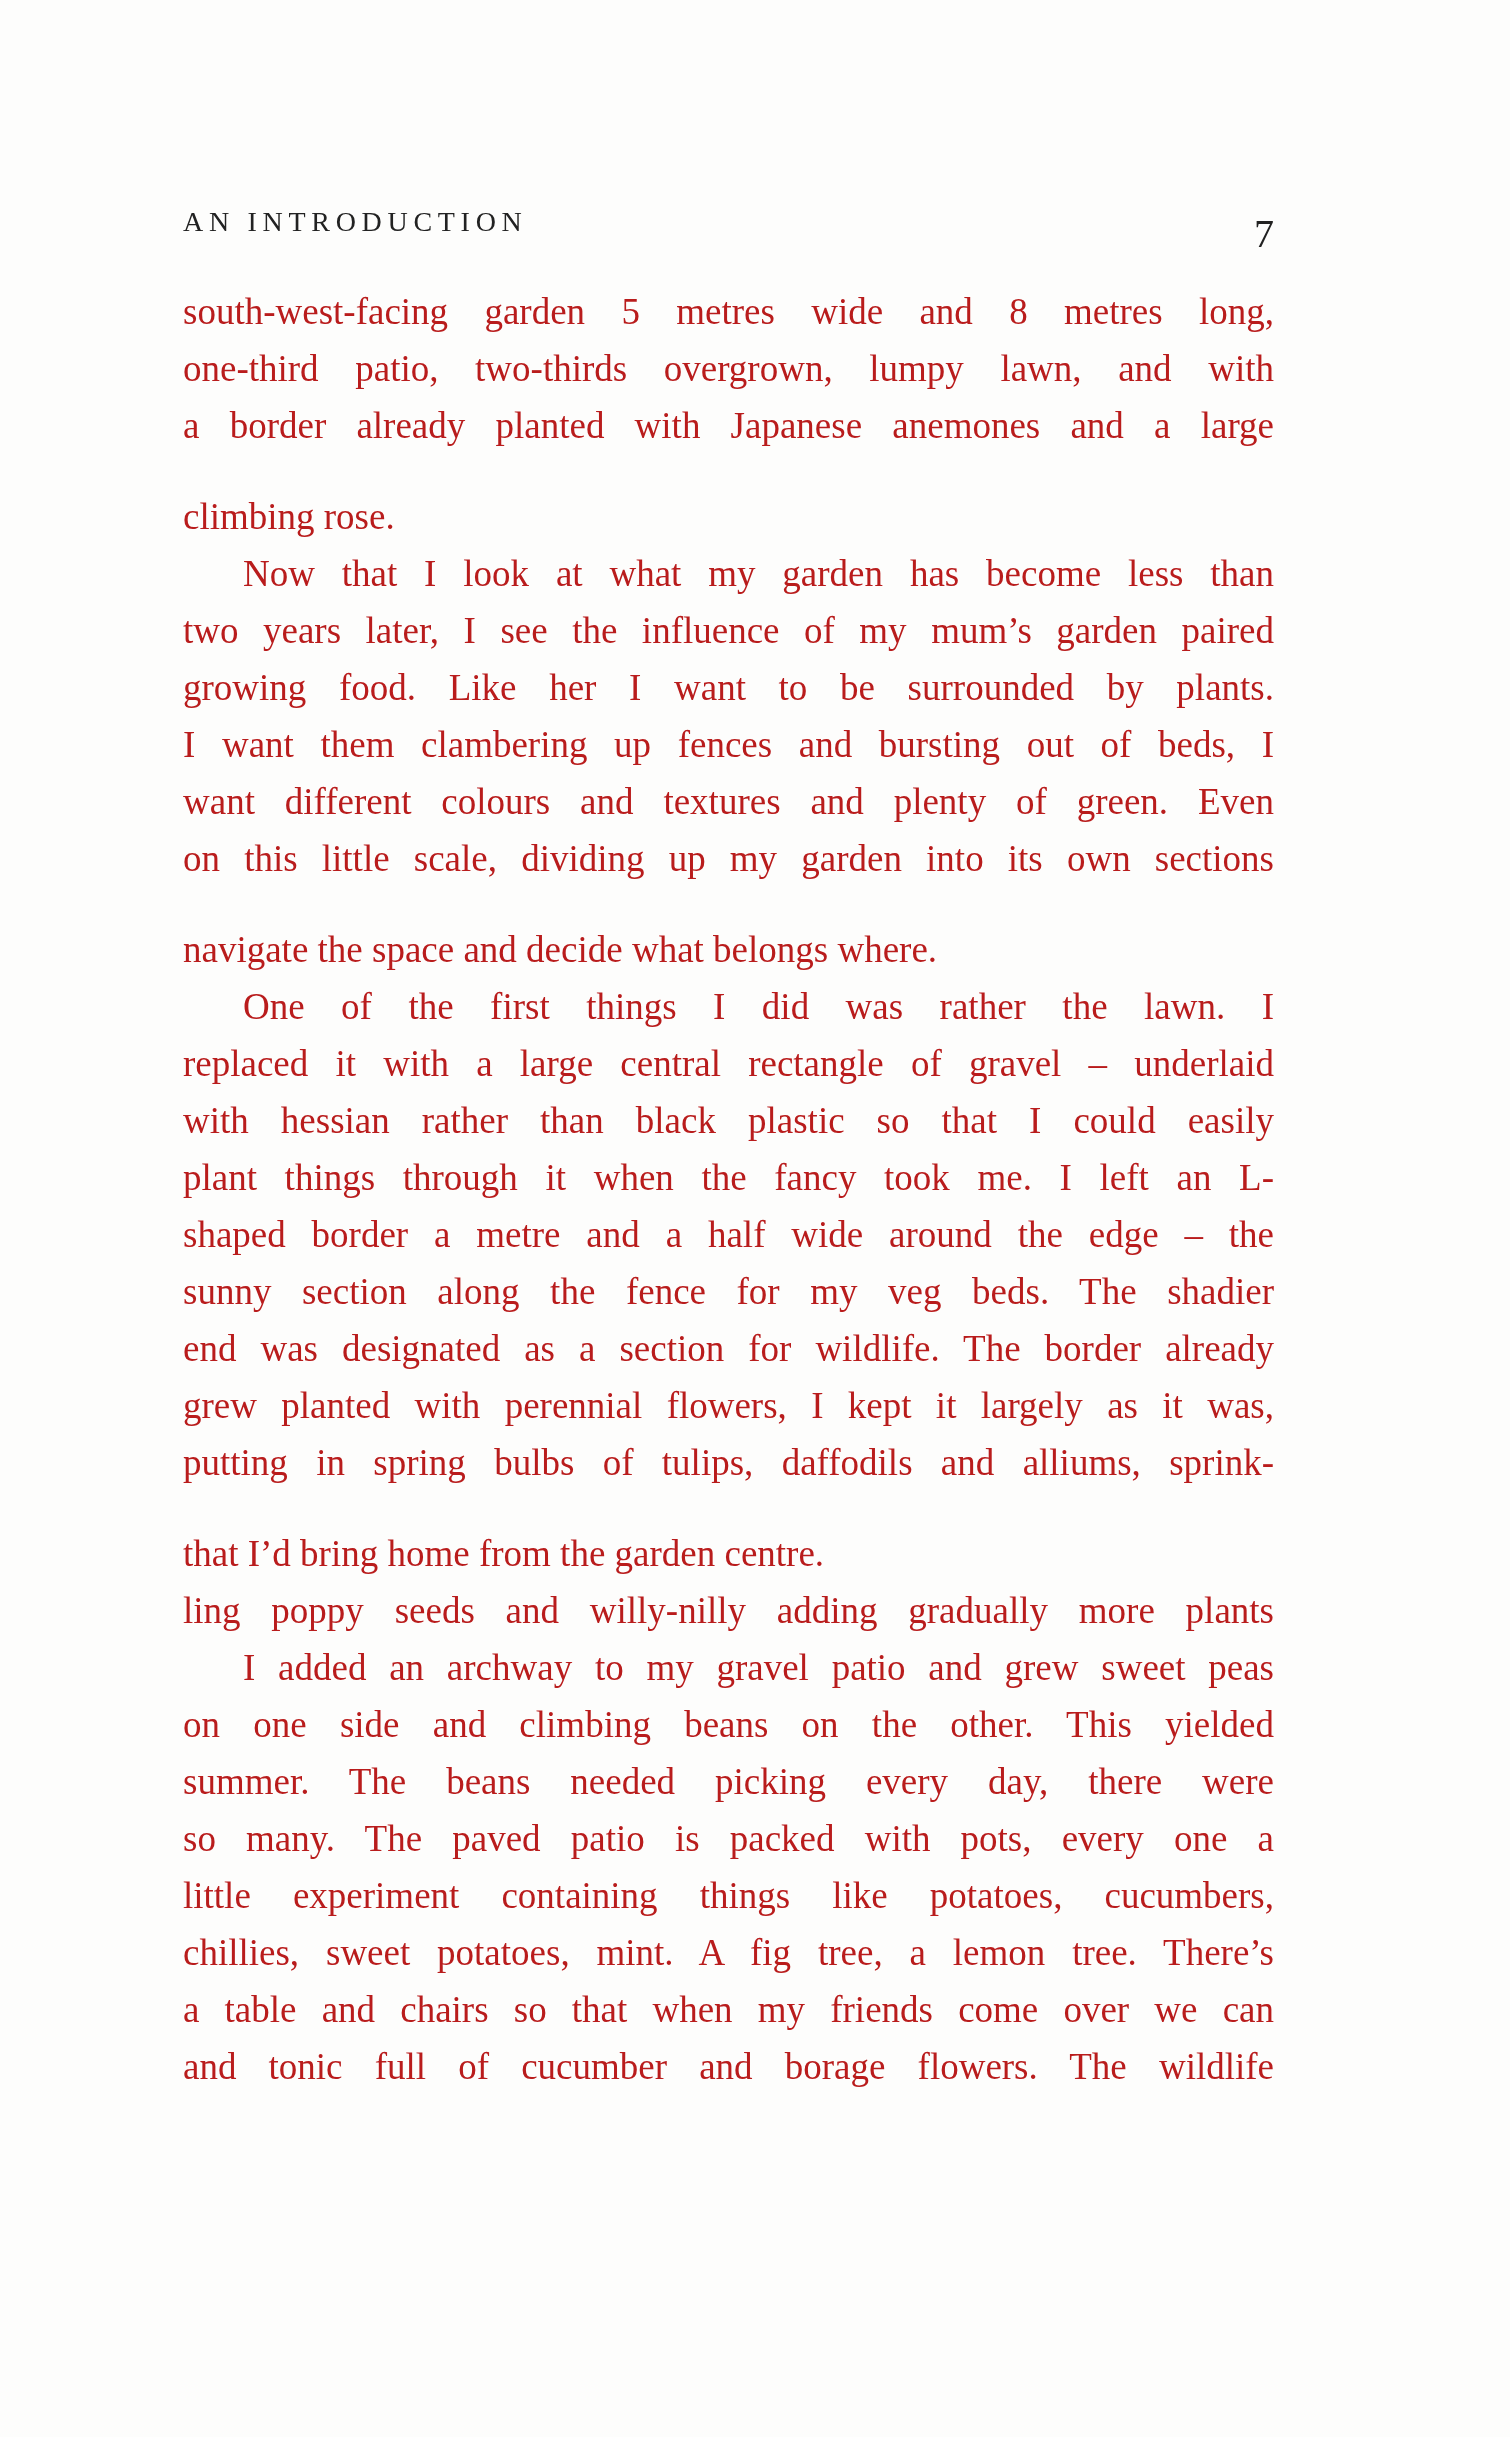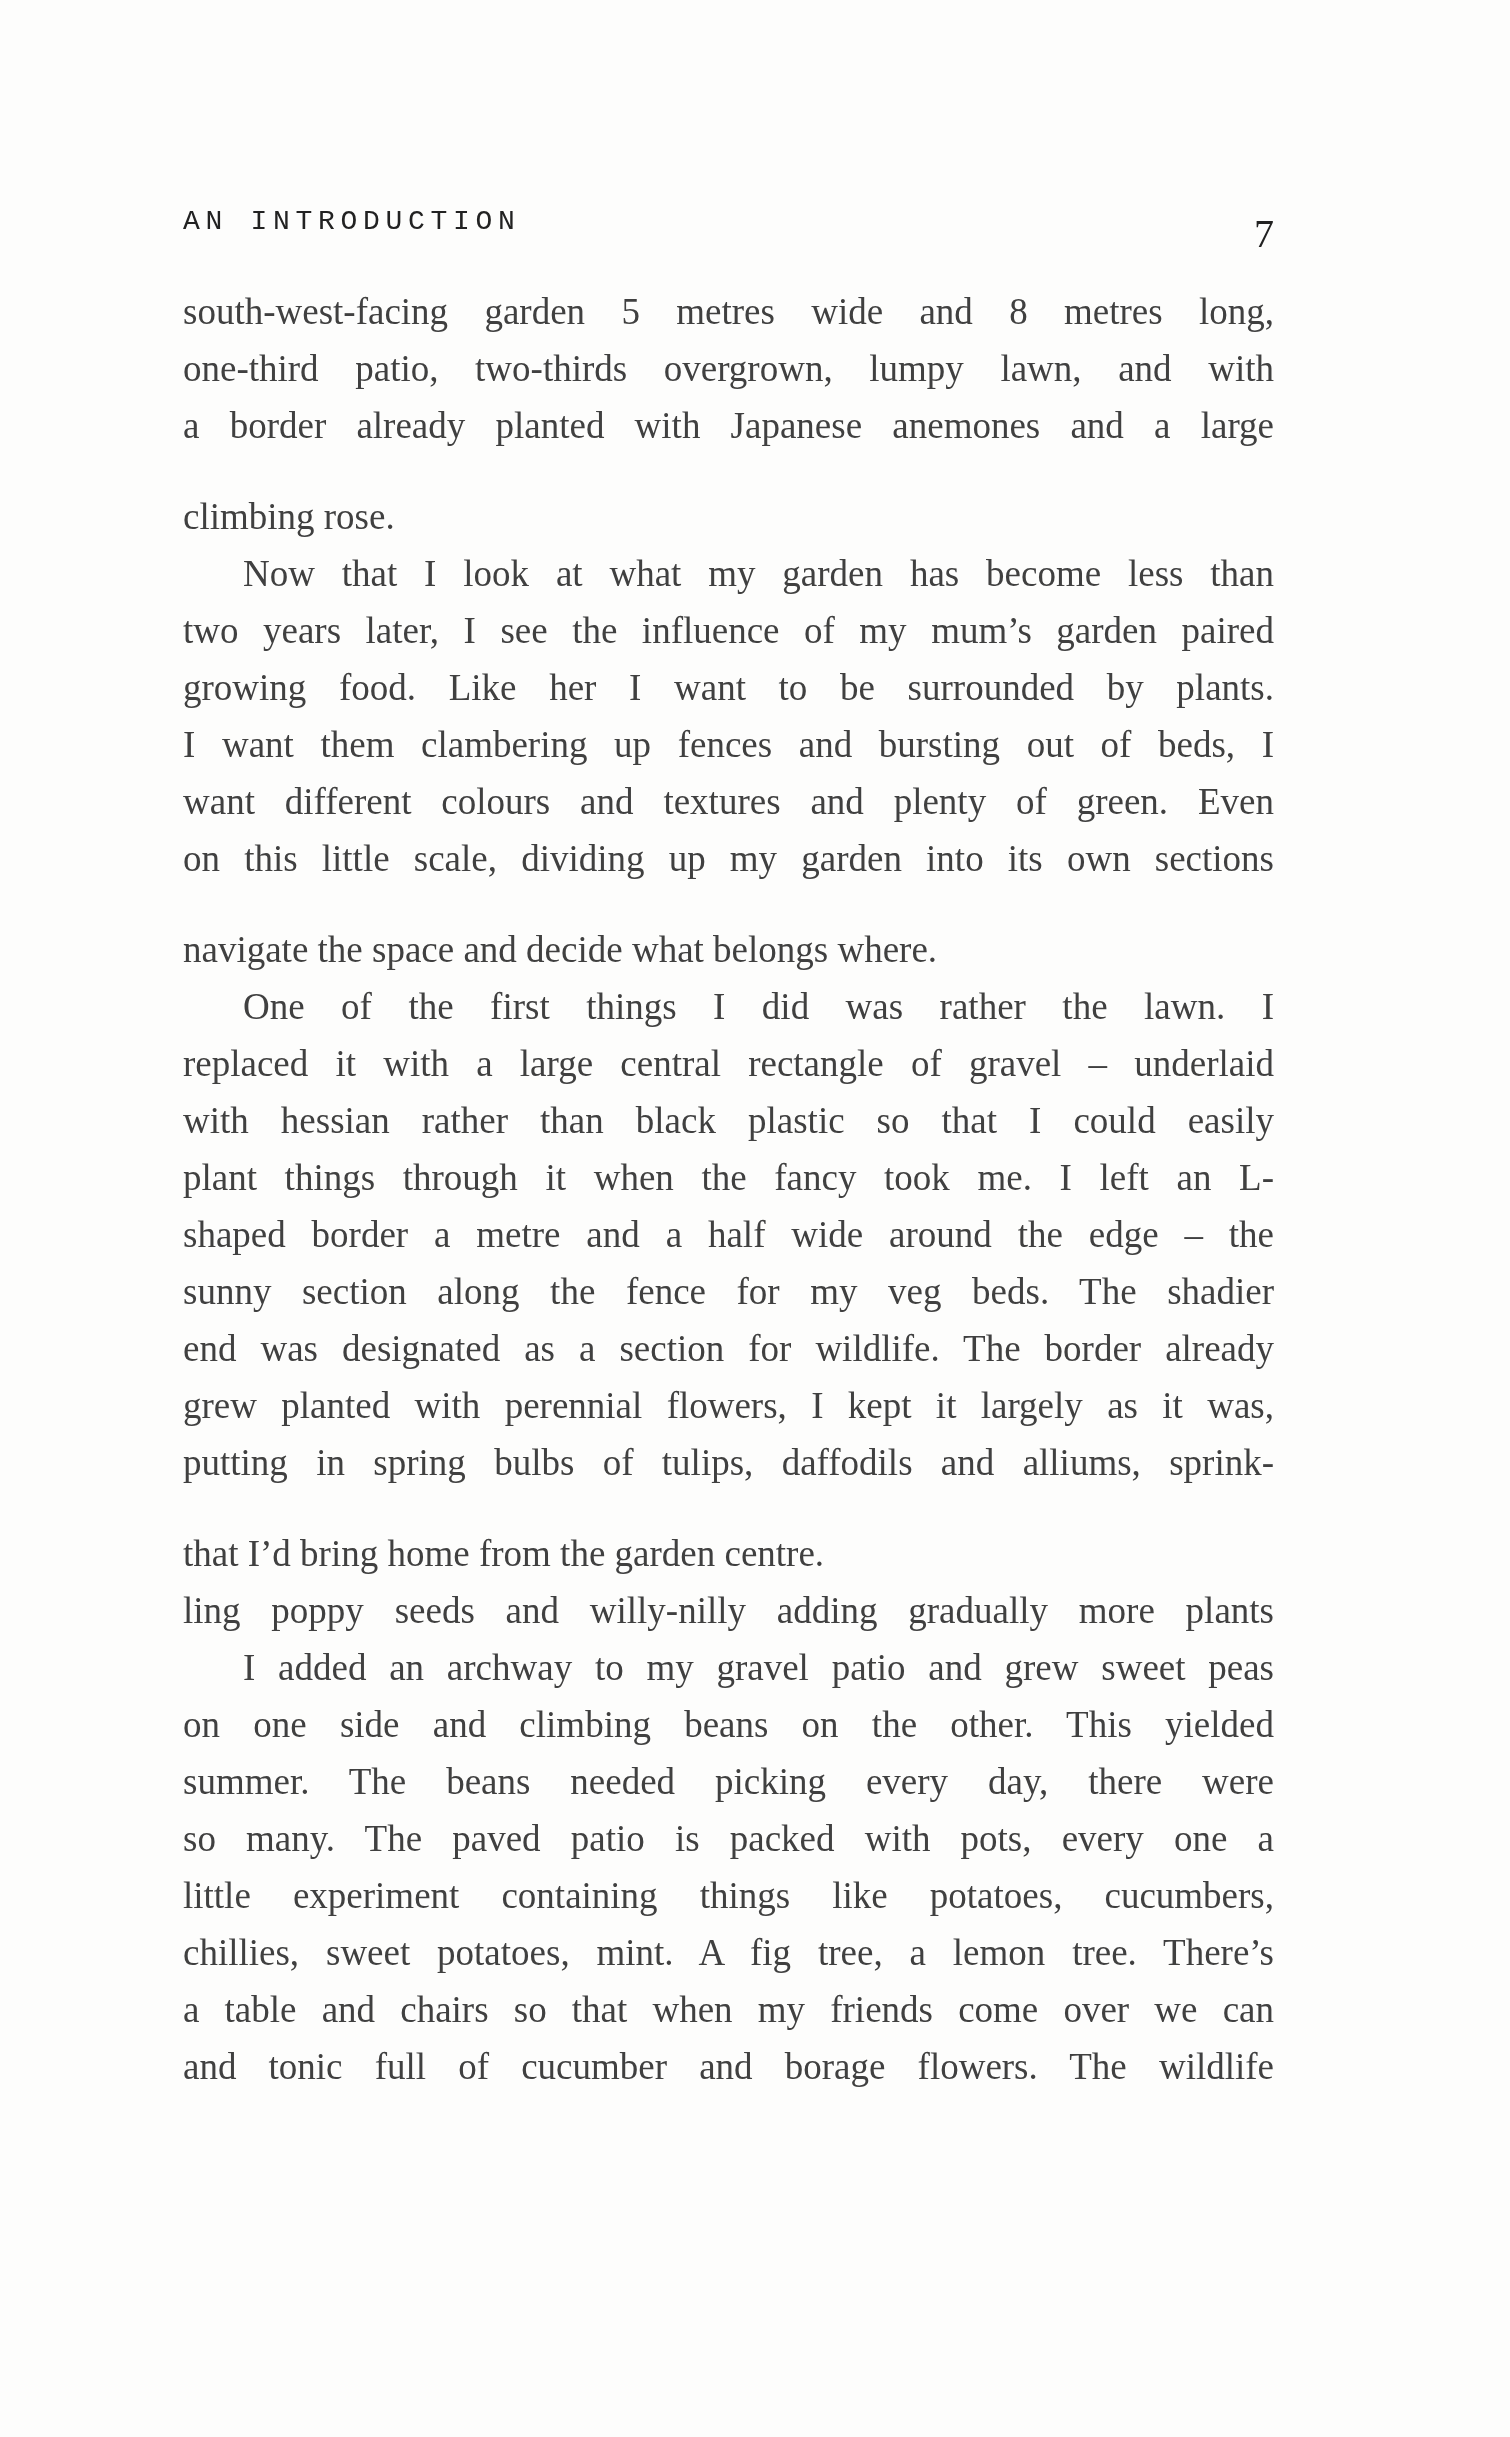--- a/index.html
+++ b/index.html
@@ -1,21 +1,21 @@
 <!DOCTYPE html>
 <html style="font-size:14.6px"><head>
 <meta charset="utf-8">
 <style>
   html, body { margin:0; padding:0; }
   body { width:1511px; height:2438px; background:#fdfdfc; position:relative; overflow:hidden; }
   .page { position:absolute; left:0; top:0; width:1511px; height:2438px; }
   .running-head { position:absolute; left:183px; top:206px; width:1091px; height:46px; font-family:"Liberation Serif", serif; color:#222; }
-  .head-title { position:absolute; left:0; top:0; font-size:28px; letter-spacing:5.7px;font-family:Liberation Mono, monospace; }
+  .head-title { position:absolute; left:0; top:0; font-size:28px; letter-spacing:5.7px; }
   .page-num { position:absolute; right:0; top:3.7px; font-size:40px; font-style:normal; }
-  .body-text { position:absolute; left:183px; top:283px; width:1091px; font-family:"Liberation Serif", serif; font-size:37px; color:#404040; }
+  .body-text { position:absolute; left:183px; top:283px; width:1091px; font-family:"Liberation Serif", serif; font-size:37px; color:#b91c1c; }
   .line { height:57px; line-height:57px; white-space:nowrap; text-align:justify; text-align-last:justify; overflow:hidden; }
   .line.last { text-align-last:left;margin-top:34px; }
   .line.indent { padding-left:60px; }
 </style>
 </head>
 <body>
 
 <div class="page">
   <div class="running-head">
     <span class="head-title">AN INTRODUCTION</span>

